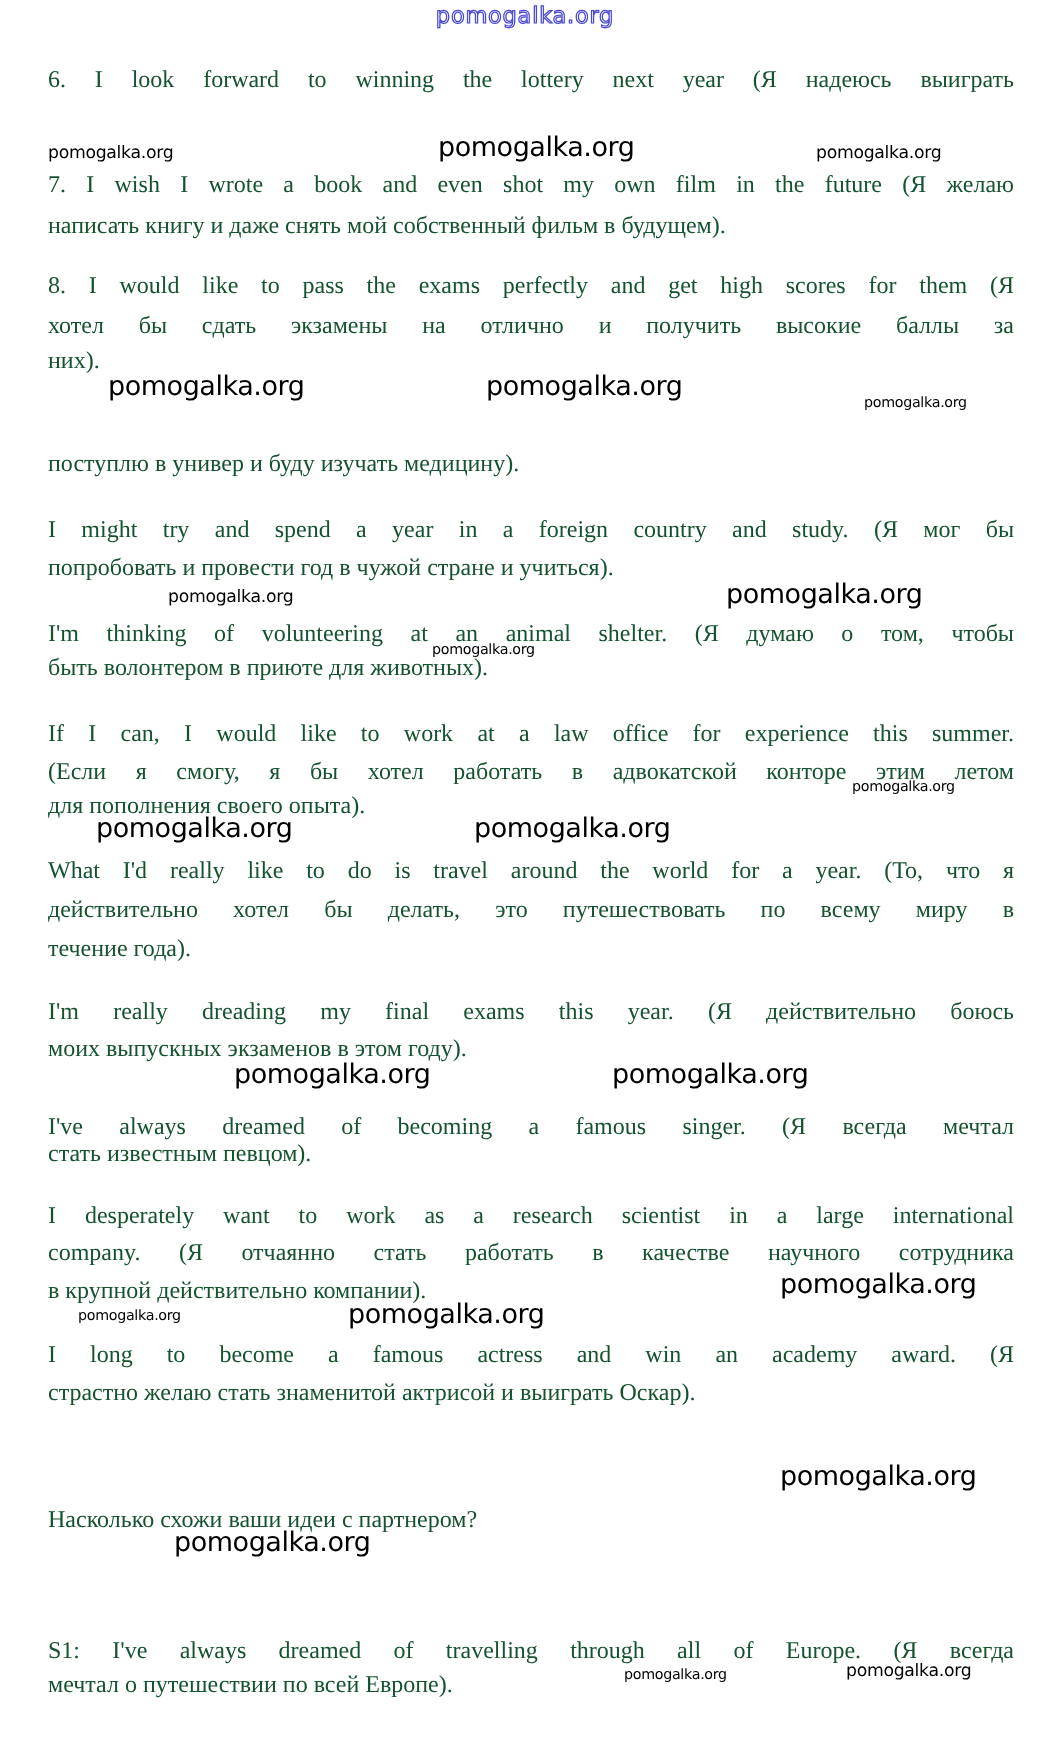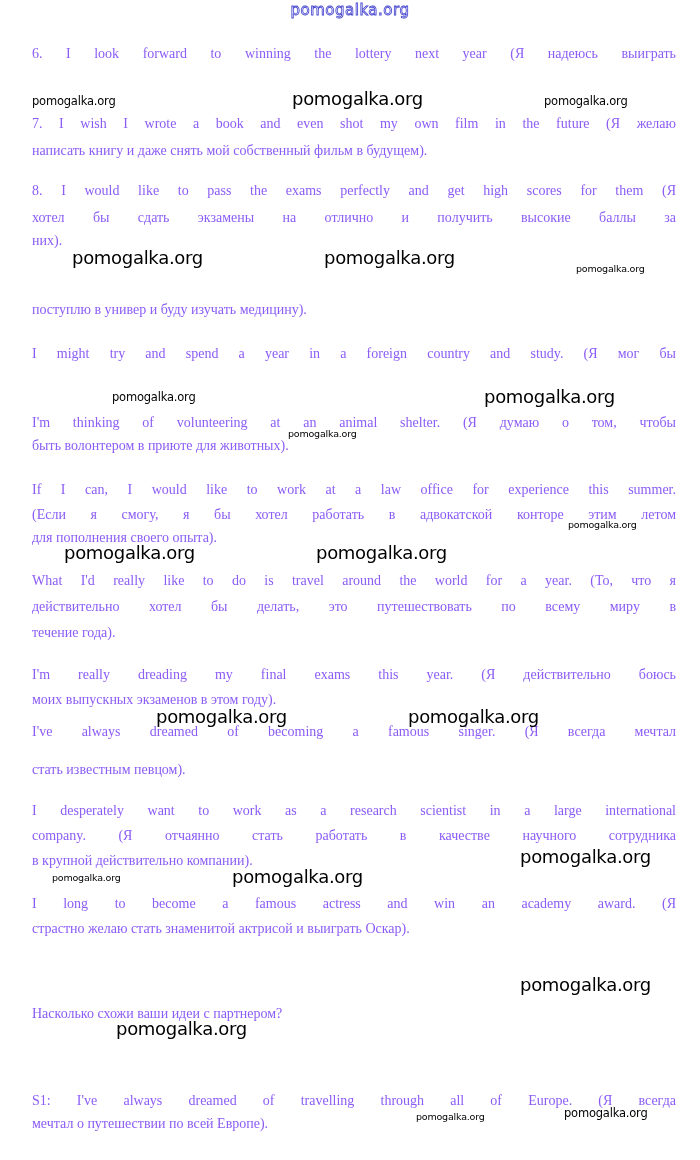--- a/index.html
+++ b/index.html
@@ -6,21 +6,21 @@
     body { width: 700px; height: 1160px; position: relative; overflow: hidden; }
     .page { position: absolute; inset: 0; }
     .logo-top {
       position: absolute; top: 1px; left: 0; width: 700px; text-align: center;
       font-family: "DejaVu Sans", sans-serif; font-size: 15px; letter-spacing: 0.5px;
       color: #ffffff; -webkit-text-stroke: 0.8px #4a4ad0;
       text-shadow: 0 0 1px #8080e0;
     }
     .line {
       position: absolute; left: 32px; width: 644px;
-      font-family: "Liberation Serif", serif; font-size: 14px; color: #8b5cf6;
+      font-family: "Liberation Serif", serif; font-size: 16px; color: #14532d;
       line-height: 28px; white-space: nowrap;
     }
     .line.just { text-align: justify; text-align-last: justify; }
     .wm {
       position: absolute; font-family: "DejaVu Sans", sans-serif; color: #000;
       white-space: nowrap;
     }
     .wm.lg { font-size: 18px; font-weight: 500; letter-spacing: -0.3px; }
     .wm.sm { font-size: 11.5px; letter-spacing: -0.2px; }
     .wm.xs { font-size: 9.5px; letter-spacing: -0.2px; }
@@ -36,36 +36,37 @@
   <div class="line just" style="top:110px">7. I wish I wrote a book and even shot my own film in the future (Я желаю</div>
   <div class="line" style="top:137px">написать книгу и даже снять мой собственный фильм в будущем).</div>
 
   <div class="line just" style="top:177px">8. I would like to pass the exams perfectly and get high scores for them (Я</div>
   <div class="line just" style="top:204px">хотел бы сдать экзамены на отлично и получить высокие баллы за</div>
   <div class="line" style="top:227px">них).</div>
 
   <div class="line" style="top:296px">поступлю в универ и буду изучать медицину).</div>
 
   <div class="line just" style="top:340px">I might try and spend a year in a foreign country and study. (Я мог бы</div>
+  <div class="line" style="top:365px">попробовать и провести год в чужой стране и учиться).</div>
 
   <div class="line just" style="top:409px">I'm thinking of volunteering at an animal shelter. (Я думаю о том, чтобы</div>
   <div class="line" style="top:432px">быть волонтером в приюте для животных).</div>
 
   <div class="line just" style="top:476px">If I can, I would like to work at a law office for experience this summer.</div>
   <div class="line just" style="top:501px">(Если я смогу, я бы хотел работать в адвокатской конторе этим летом</div>
   <div class="line" style="top:524px">для пополнения своего опыта).</div>
 
   <div class="line just" style="top:567px">What I'd really like to do is travel around the world for a year. (То, что я</div>
   <div class="line just" style="top:593px">действительно хотел бы делать, это путешествовать по всему миру в</div>
   <div class="line" style="top:619px">течение года).</div>
 
   <div class="line" style="top:686px">моих выпускных экзаменов в этом году).</div>
   <div class="line just" style="top:661px">I'm really dreading my final exams this year. (Я действительно боюсь</div>
 
-  <div class="line just" style="top:718px">I've always dreamed of becoming a famous singer. (Я всегда мечтал</div>
+  <div class="line just" style="top:738px">I've always dreamed of becoming a famous singer. (Я всегда мечтал</div>
   <div class="line" style="top:756px">стать известным певцом).</div>
 
   <div class="line just" style="top:797px">I desperately want to work as a research scientist in a large international</div>
   <div class="line just" style="top:822px">company. (Я отчаянно стать работать в качестве научного сотрудника</div>
   <div class="line" style="top:847px">в крупной действительно компании).</div>
 
   <div class="line just" style="top:890px">I long to become a famous actress and win an academy award. (Я</div>
   <div class="line" style="top:915px">страстно желаю стать знаменитой актрисой и выиграть Оскар).</div>
 
   <div class="line" style="top:1000px">Насколько схожи ваши идеи с партнером?</div>

